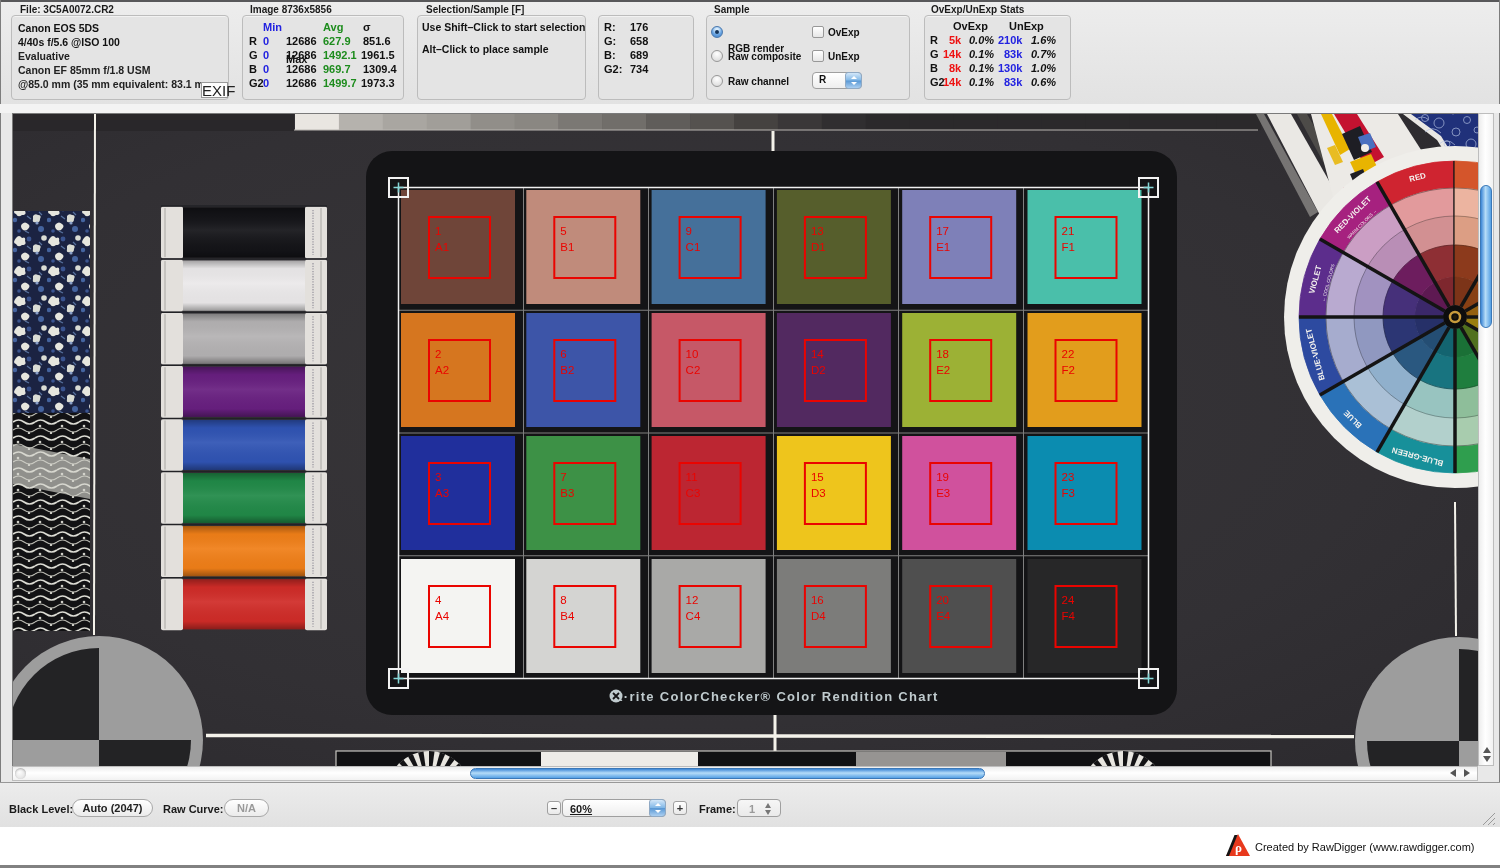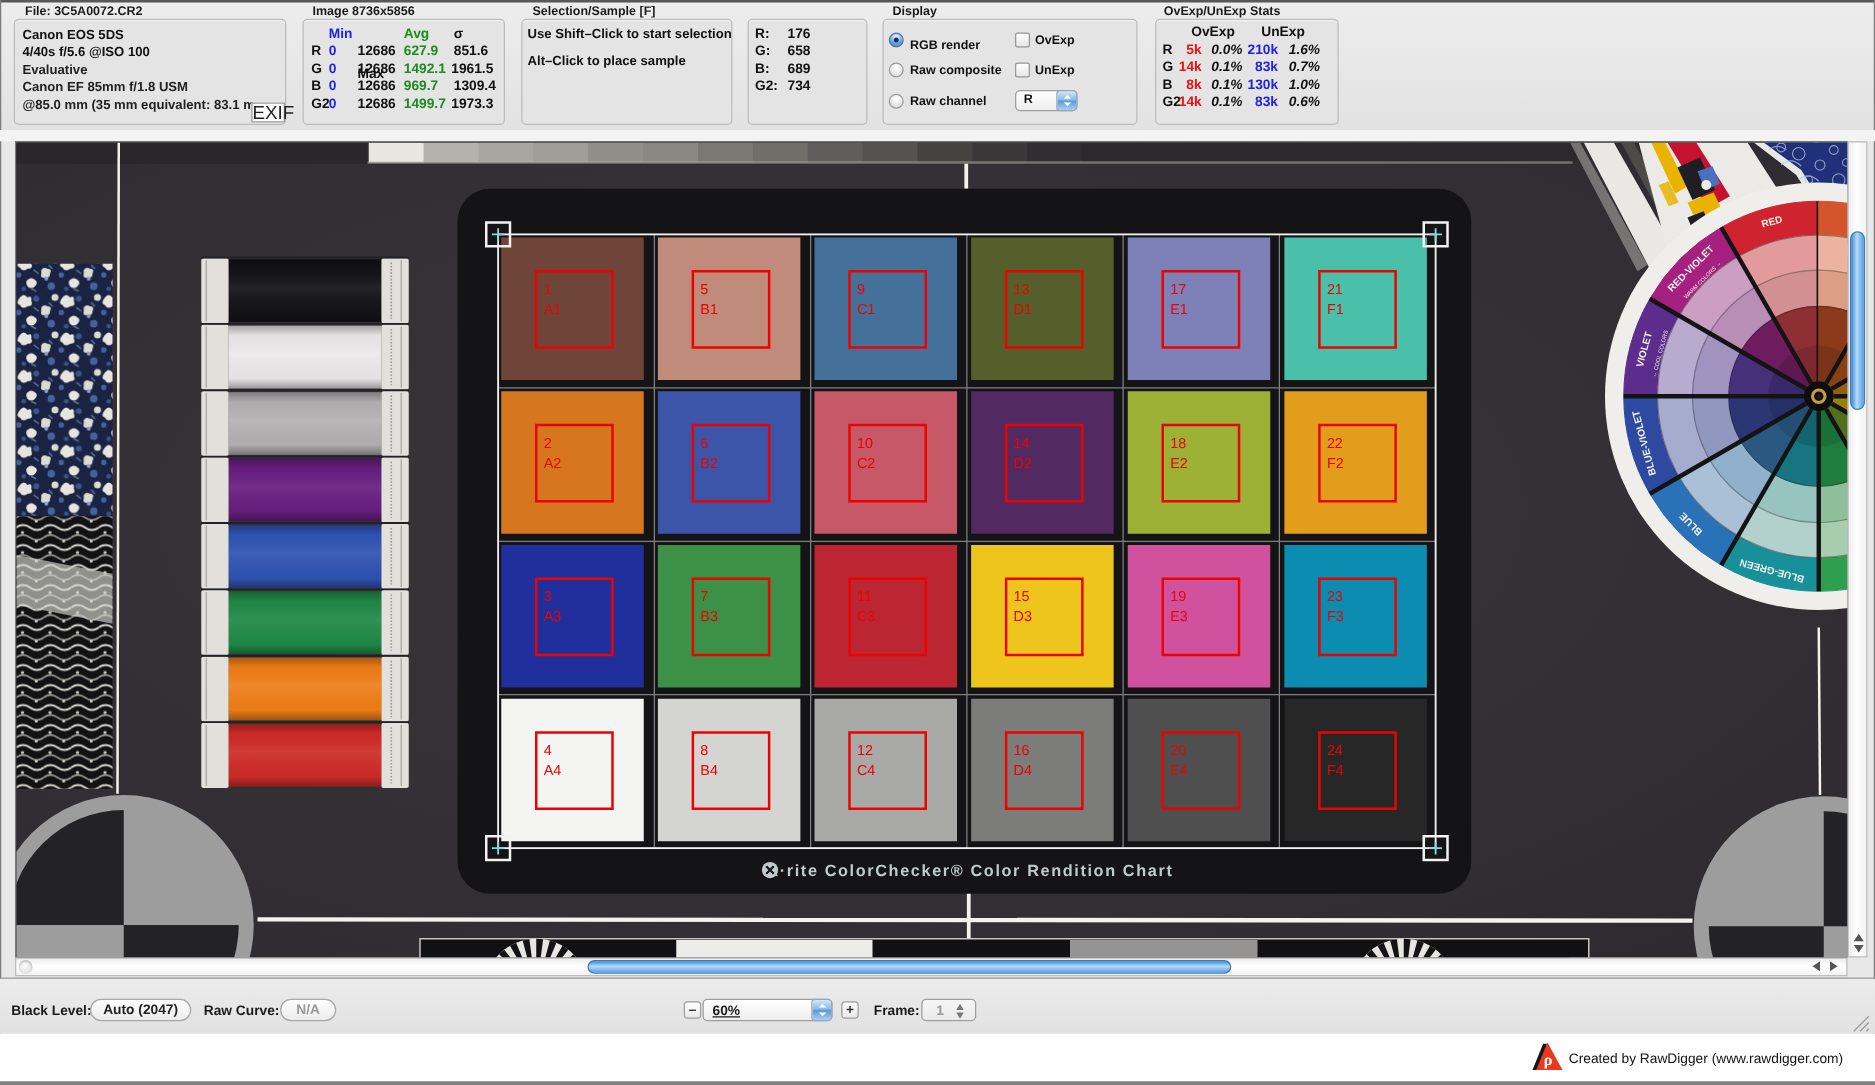--- a/index.html
+++ b/index.html
@@ -90,24 +90,24 @@
 <div class="tbl" style="left:598px; top:15px;">
   <div style="left:6px; top:6px;">R:</div>
     <div style="left:32px; top:6px;">176</div>
   <div style="left:6px; top:20px;">G:</div>
     <div style="left:32px; top:20px;">658</div>
   <div style="left:6px; top:34px;">B:</div>
     <div style="left:32px; top:34px;">689</div>
   <div style="left:6px; top:48px;">G2:</div>
     <div style="left:32px; top:48px;">734</div>
 </div>
-<div class="grouplabel" style="left:714px; top:4px;">Display</div>
+<div class="grouplabel" style="left:714px; top:4px;">Sample</div>
 <div class="groupbox" style="left:706px; top:15px; width:204px; height:85px;"></div>
 <div class="radio on" style="left:711px; top:26px;"></div>
-<div class="ctl-label" style="left:728px; top:31px;">RGB render</div>
+<div class="ctl-label" style="left:728px; top:43px;">RGB render</div>
 <div class="radio" style="left:711px; top:50px;"></div>
 <div class="ctl-label" style="left:728px; top:51px;">Raw composite</div>
 <div class="radio" style="left:711px; top:75px;"></div>
 <div class="ctl-label" style="left:728px; top:76px;">Raw channel</div>
 <div class="checkbox" style="left:812px; top:26px;"></div>
 <div class="ctl-label" style="left:828px; top:27px;">OvExp</div>
 <div class="checkbox" style="left:812px; top:50px;"></div>
 <div class="ctl-label" style="left:828px; top:51px;">UnExp</div>
 <div class="combo" style="left:812px; top:72px; width:50px; height:17px;">
     <div class="stepper"></div>

